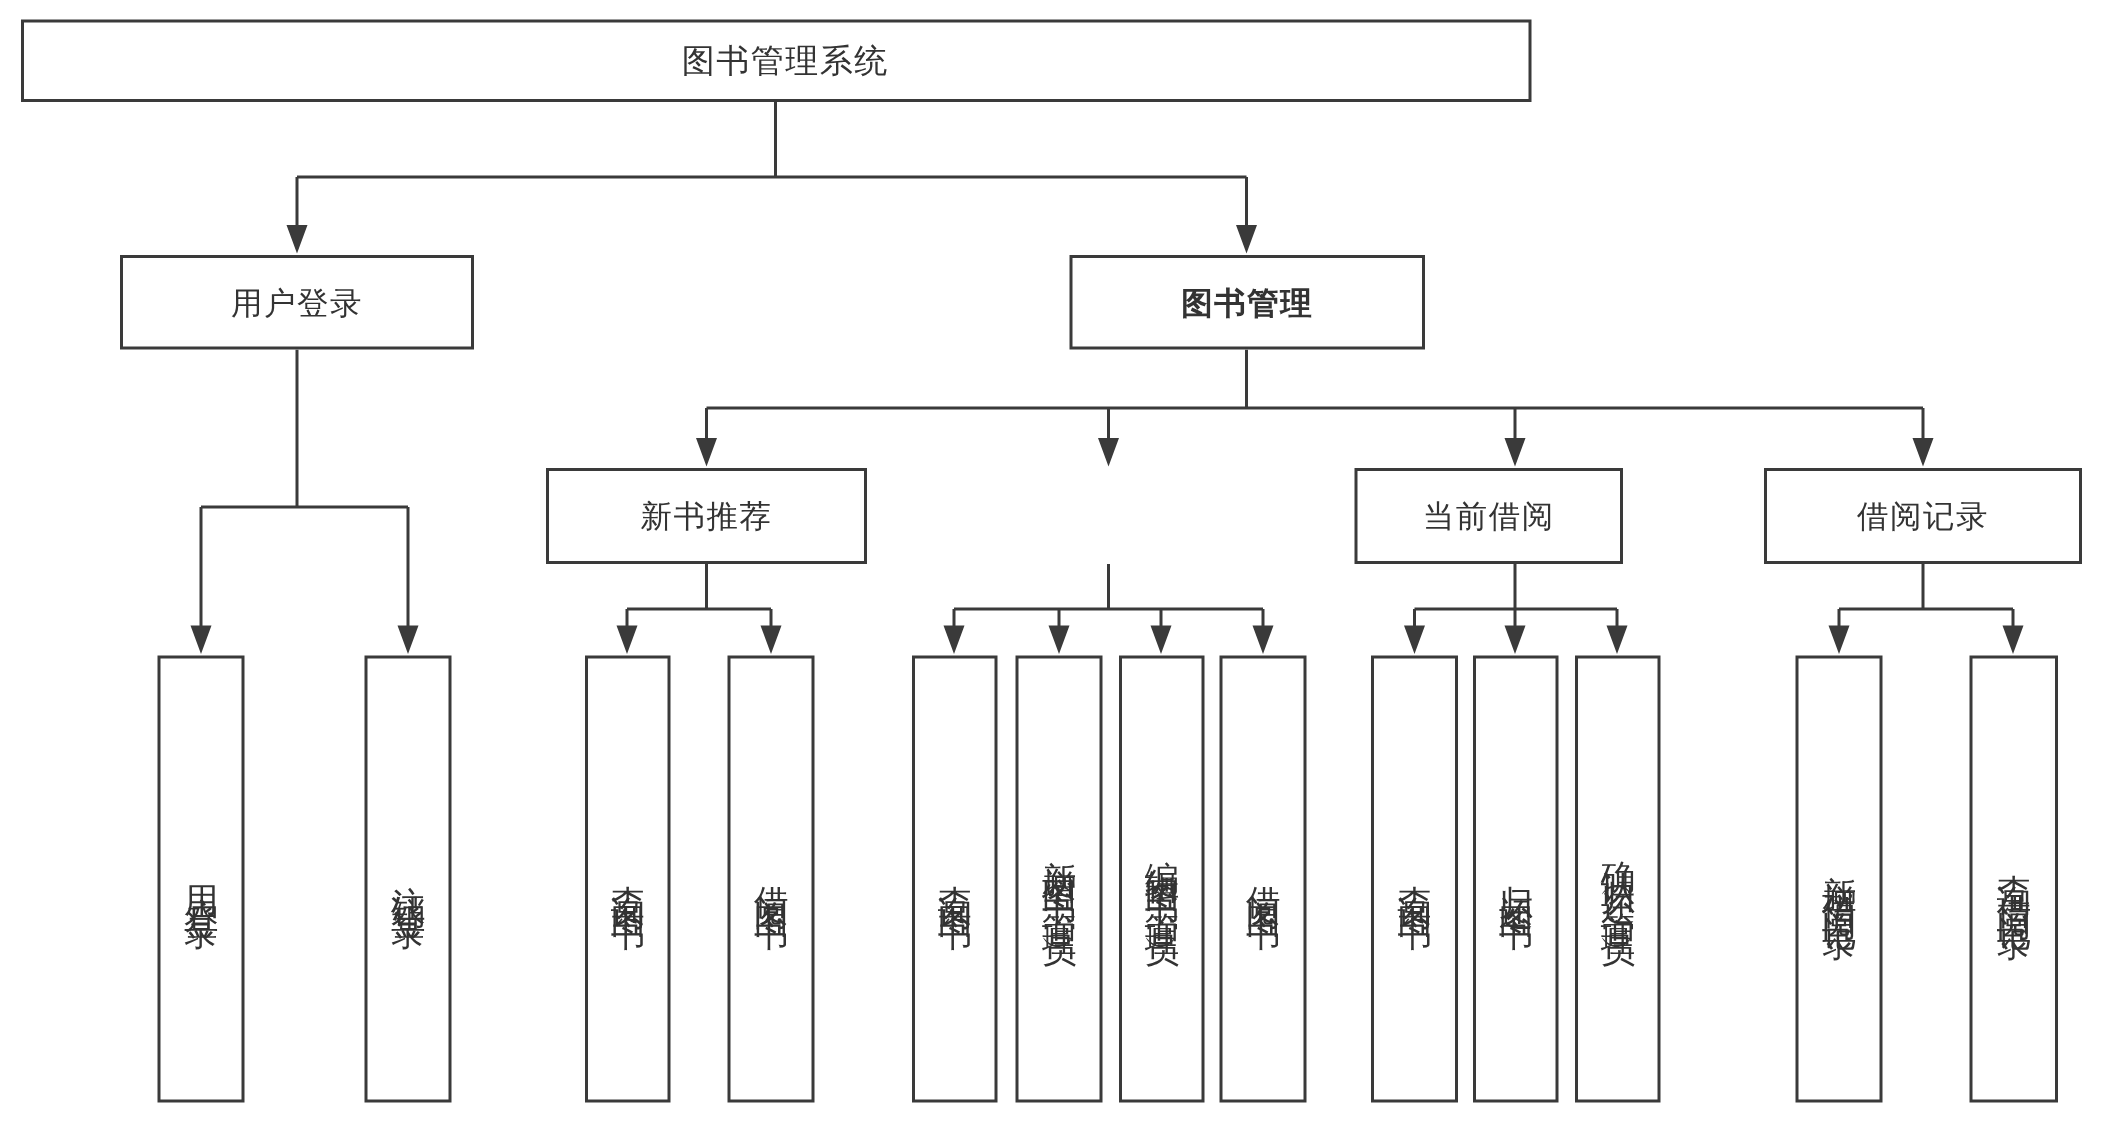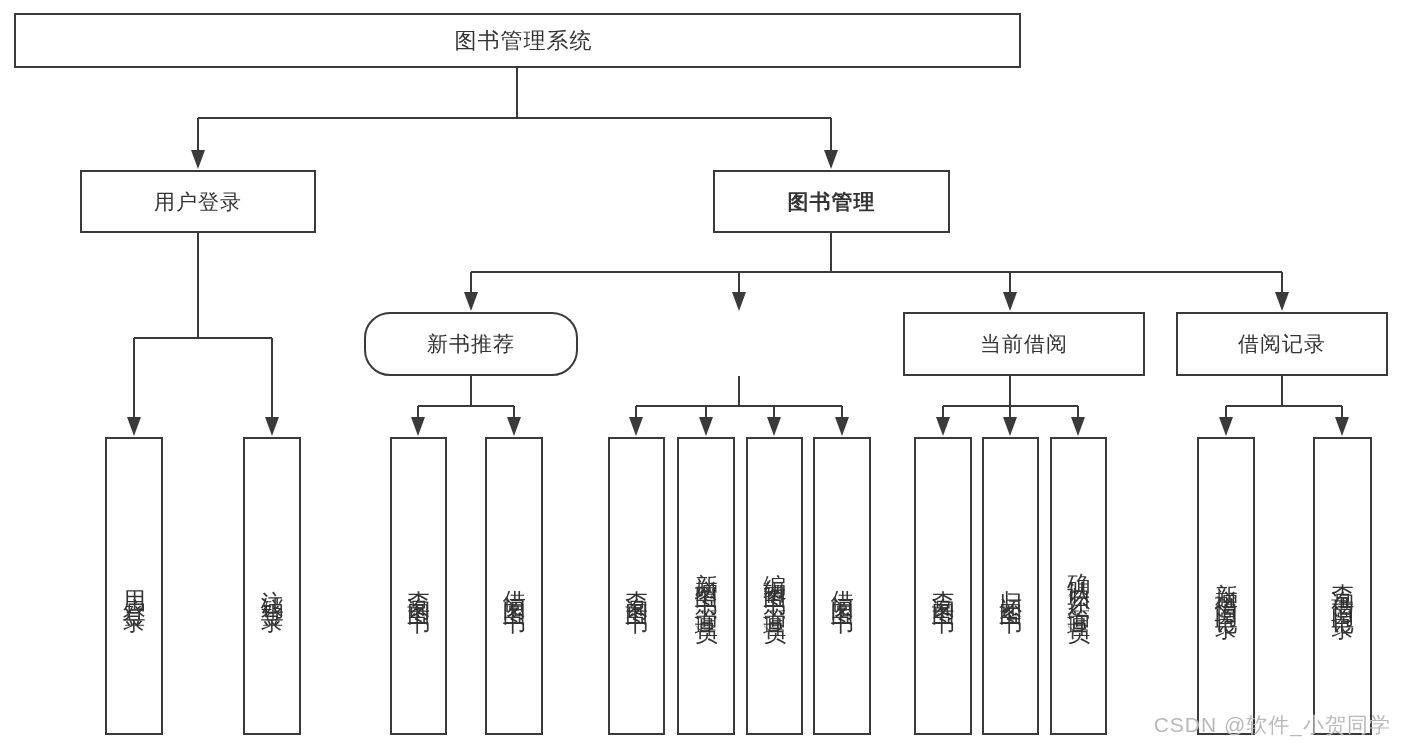--- a/index.html
+++ b/index.html
@@ -105,24 +105,24 @@
     <span>图书管理系统</span>
   </div>
 
   <div class="box" style="left:80px; top:170px; width:236px; height:63px;">
     <span>用户登录</span>
   </div>
   <div class="box" style="left:713px; top:170px; width:237px; height:63px;font-weight:bold;">
     <span>图书管理</span>
   </div>
 
-  <div class="box" style="left:364px; top:312px; width:214px; height:64px;border-radius:26px;">
+  <div class="box" style="left:364px; top:312px; width:214px; height:64px;">
     <span>新书推荐</span>
   </div>
-  <div class="box" style="left:903px; top:312px; width:242px; height:64px;">
+  <div class="box" style="left:903px; top:312px; width:179px; height:64px;">
     <span>当前借阅</span>
   </div>
   <div class="box" style="left:1176px; top:312px; width:212px; height:64px;">
     <span>借阅记录</span>
   </div>
 
   <div class="leaf" style="left:105px; width:58px;">
     <span class="vtext">用户登录</span>
   </div>
   <div class="leaf" style="left:243px; width:58px;">
@@ -159,15 +159,14 @@
     <span class="vtext">确认归还（管理员）</span>
   </div>
 
   <div class="leaf" style="left:1197px; width:58px;">
     <span class="vtext">新增借阅记录</span>
   </div>
   <div class="leaf" style="left:1313px; width:59px;">
     <span class="vtext">查询借阅记录</span>
   </div>
 
-  <div class="watermark">CSDN @软件_小贺同学</div>
 
 </div>
 
 </body></html>

